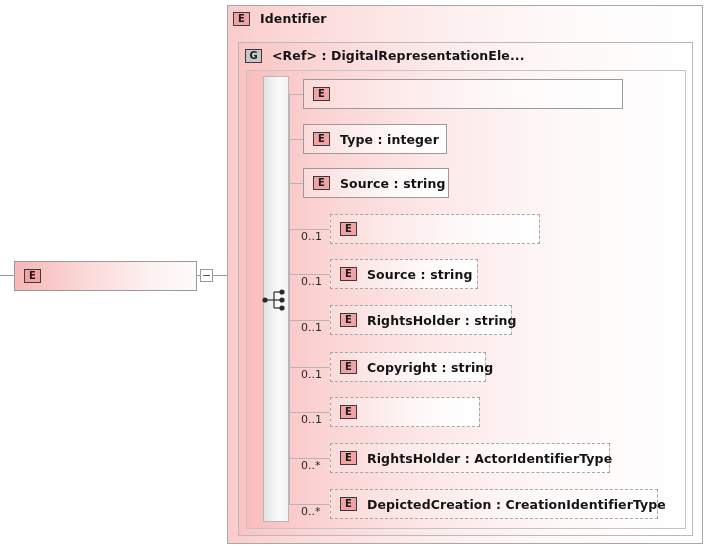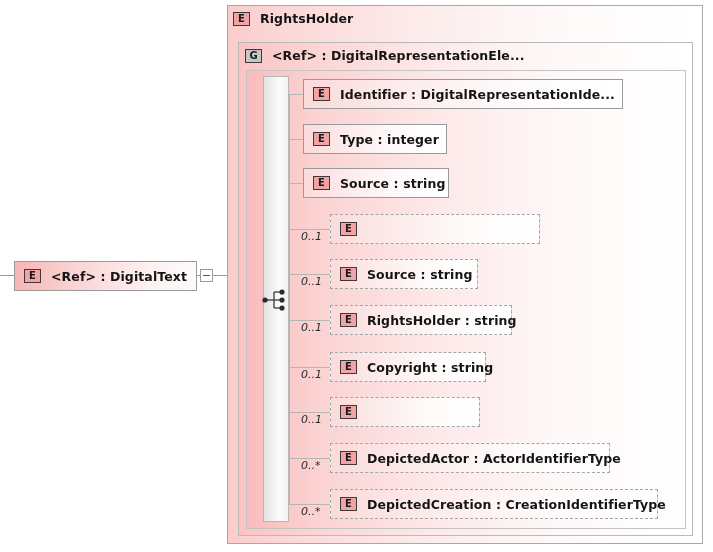--- a/index.html
+++ b/index.html
@@ -203,42 +203,40 @@
     border: 1px dashed #a5a5a5;
   }
 
   
   .card {
     position: absolute;
     font-size: 11px;
     color: #2a2a2a;
     font-family: "DejaVu Sans", "Liberation Sans", sans-serif;
     white-space: nowrap;
-    font-style: italic;
   }
 </style>
 </head>
 <body>
 
 <div class="conn" id="ref-line-left"></div>
 
 <div id="ref-box">
   <span class="e-icon">E</span>
-  <span class="box-label">&lt;Ref&gt; : DigitalText</span>
 </div>
 
 <div class="conn" id="toggle-line"></div>
 <div id="toggle-box"></div>
 <div class="conn" id="toggle-line-right"></div>
 
 <div id="outer-container"></div>
 
 <div id="outer-title">
   <span class="e-icon">E</span>
-  <span class="box-label">RightsHolder</span>
+  <span class="box-label">Identifier</span>
 </div>
 
 <div id="group-container"></div>
 
 <div id="group-title">
   <span class="g-icon">G</span>
   <span class="box-label">&lt;Ref&gt; : DigitalRepresentationEle...</span>
 </div>
 
 <div id="seq-container"></div>
@@ -253,21 +251,20 @@
   <circle cx="4" cy="15" r="2.6" fill="#2b2b2b"></circle>
   <circle cx="21" cy="7" r="2.6" fill="#2b2b2b"></circle>
   <circle cx="21" cy="15" r="2.6" fill="#2b2b2b"></circle>
   <circle cx="21" cy="23" r="2.6" fill="#2b2b2b"></circle>
 </svg>
 
 <div id="rows-layer">
     <div class="conn" style="left: 289px; top: 94px; width: 14px; height: 1px;"></div>
     <div class="el-box" style="left: 303px; top: 79px; width: 320px;">
       <span class="e-icon">E</span>
-      <span class="box-label">Identifier  : DigitalRepresentationIde...</span>
     </div>
     <div class="conn" style="left: 289px; top: 139px; width: 14px; height: 1px;"></div>
     <div class="conn" style="left: 289px; top: 94px; width: 1px; height: 45px;"></div>
     <div class="el-box" style="left: 303px; top: 124px; width: 144px;">
       <span class="e-icon">E</span>
       <span class="box-label">Type    : integer</span>
     </div>
     <div class="conn" style="left: 289px; top: 183px; width: 14px; height: 1px;"></div>
     <div class="conn" style="left: 289px; top: 139px; width: 1px; height: 44px;"></div>
     <div class="el-box" style="left: 303px; top: 168px; width: 146px;">
@@ -305,21 +302,21 @@
     <div class="conn" style="left: 289px; top: 367px; width: 1px; height: 45px;"></div>
     <div class="card" style="left: 301px; top: 413px;">0..1</div>
     <div class="el-box optional" style="left: 330px; top: 397px; width: 150px;">
       <span class="e-icon">E</span>
     </div>
     <div class="conn" style="left: 289px; top: 458px; width: 41px; height: 1px;"></div>
     <div class="conn" style="left: 289px; top: 412px; width: 1px; height: 46px;"></div>
     <div class="card" style="left: 301px; top: 459px;">0..*</div>
     <div class="el-box optional" style="left: 330px; top: 443px; width: 280px;">
       <span class="e-icon">E</span>
-      <span class="box-label">DepictedActor  : ActorIdentifierType</span>
+      <span class="box-label">RightsHolder  : ActorIdentifierType</span>
     </div>
     <div class="conn" style="left: 289px; top: 504px; width: 41px; height: 1px;"></div>
     <div class="conn" style="left: 289px; top: 458px; width: 1px; height: 46px;"></div>
     <div class="card" style="left: 301px; top: 505px;">0..*</div>
     <div class="el-box optional" style="left: 330px; top: 489px; width: 328px;">
       <span class="e-icon">E</span>
       <span class="box-label">DepictedCreation  : CreationIdentifierType</span>
     </div>
   </div>
 

